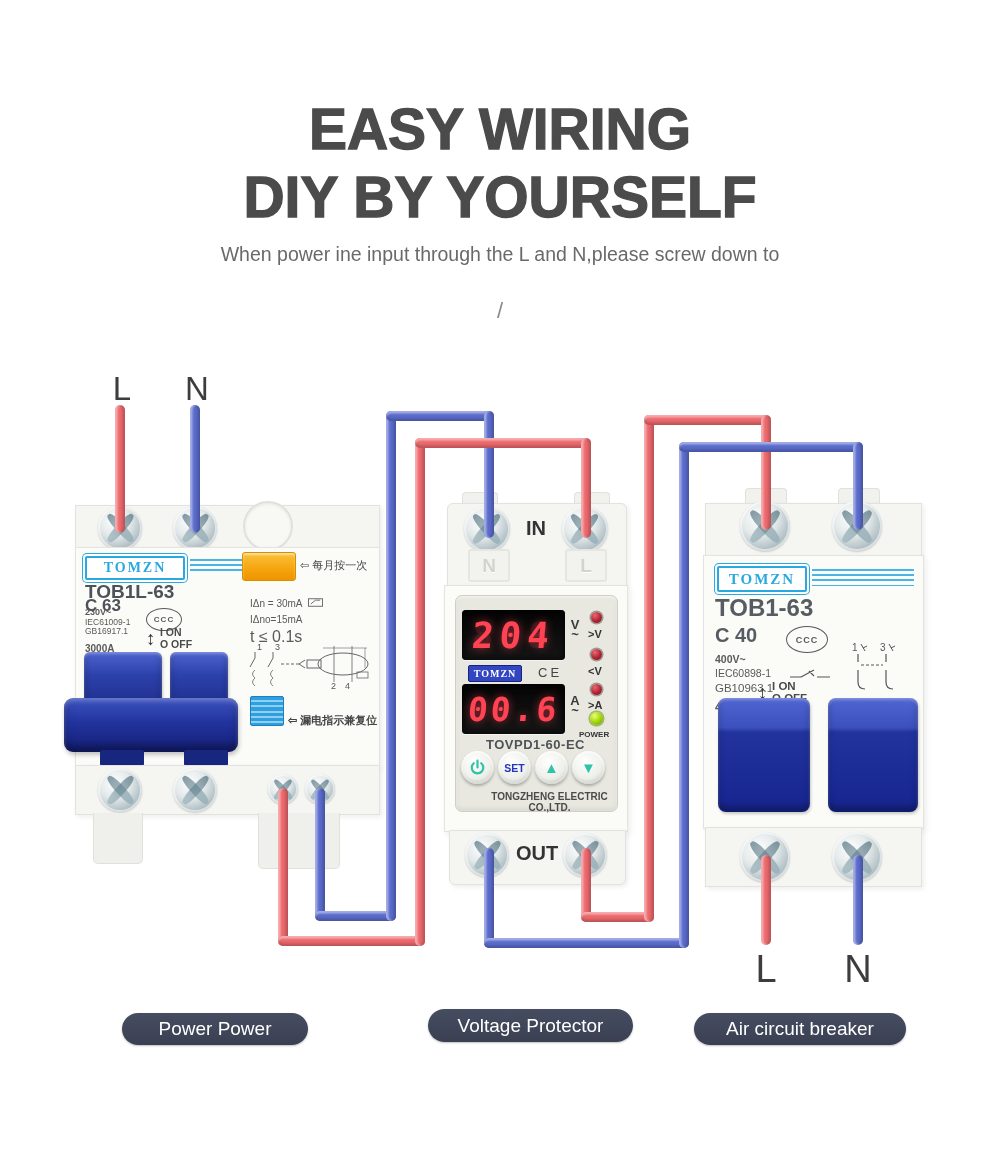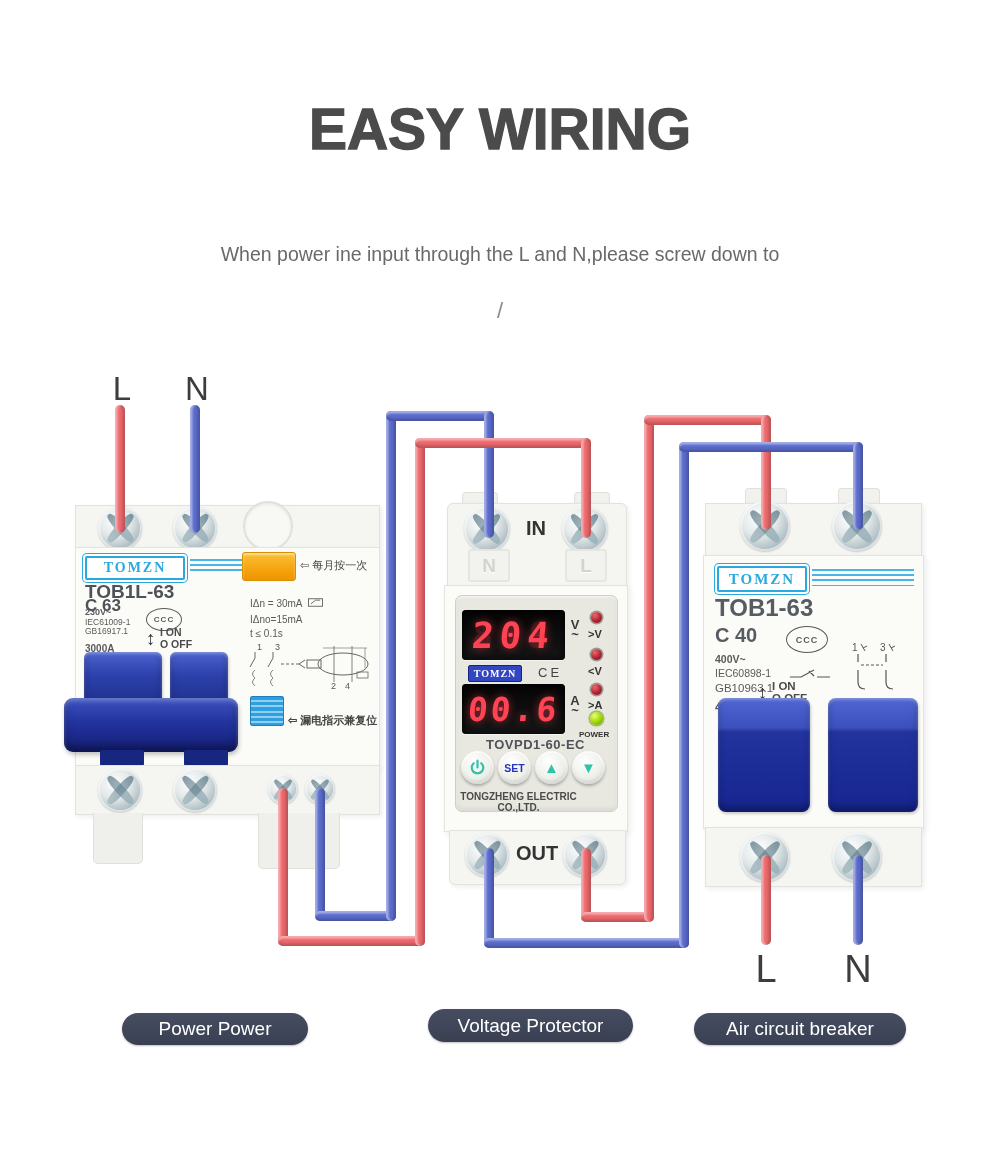--- a/index.html
+++ b/index.html
@@ -86,20 +86,21 @@
   .badge{position:absolute;background:linear-gradient(180deg,#474d61,#3a4052);border-radius:17px;color:#fff;
     display:flex;align-items:center;justify-content:center;font-size:19px;box-shadow:0 1px 2px rgba(0,0,0,.25);}
   .cn{font-family:"Liberation Sans",sans-serif;}
 </style>
 </head>
 <body>
 
 <div class="stage">
 
   <div class="abs title" style="top:96px;text-align:center;">EASY WIRING</div>
+  <div class="abs title" style="top:164px;">DIY BY YOURSELF</div>
   <div class="abs subtitle" style="top:241px;">When power ine input through the L and N,please screw down to</div>
   <div class="abs slash" style="top:298px;">/</div>
 
   <div class="abs lnlab" style="left:102px;top:370px;">L</div>
   <div class="abs lnlab" style="left:177px;top:370px;">N</div>
 
   <div class="shell" style="left:75px;top:505px;width:303px;height:42px;"></div>
   <div class="screw" style="left:98px;top:506px;width:44px;height:44px;"></div>
   <div class="screw" style="left:173px;top:506px;width:44px;height:44px;"></div>
   <div class="hole" style="left:243px;top:501px;width:46px;height:46px;"></div>
@@ -129,21 +130,21 @@
     <span>每月按一次</span>
   </div>
   <div class="t" style="left:250px;top:598px;font-size:10px;">
     <span>IΔn = 30mA</span>
     <svg width="15" height="9" viewBox="0 0 16 9" style="margin-left:3px;">
       <rect x="0.5" y="0.5" width="15" height="8" fill="none" stroke="#666"></rect>
       <path d="M3 6 l5 -4 h5" fill="none" stroke="#666"></path>
     </svg>
   </div>
   <div class="t" style="left:250px;top:614px;font-size:10px;">IΔno=15mA</div>
-  <div class="t" style="left:250px;top:628px;font-size:10px;">t ≤ 0.1s</div>
+  <div class="t" style="left:250px;top:628px;font-size:16px;">t ≤ 0.1s</div>
 
   <svg class="abs" style="left:247px;top:640px;" width="126" height="50" viewBox="0 0 126 50">
     <text x="10" y="10" font-size="9" fill="#555">1</text>
     <text x="28" y="10" font-size="9" fill="#555">3</text>
     <path d="M8 12 v6 l-5 9 M26 12 v6 l-5 9" stroke="#666" fill="none" stroke-width="1"></path>
     <path d="M8 30 q-5 4 0 8 q-5 4 0 8 M26 30 q-5 4 0 8 q-5 4 0 8" stroke="#666" fill="none" stroke-width="0.8"></path>
     <path d="M34 24 h18" stroke="#666" stroke-dasharray="3 2" fill="none" stroke-width="1"></path>
     <path d="M58 20 l-6 4 l6 4" stroke="#666" fill="none" stroke-width="1"></path>
     <rect x="60" y="20" width="14" height="8" fill="none" stroke="#666" stroke-width="1"></rect>
     <ellipse cx="96" cy="24" rx="25" ry="11" fill="none" stroke="#666" stroke-width="1"></ellipse>
@@ -221,21 +222,21 @@
   <div class="pbtn" style="left:461px;top:751px;">
     <svg width="17" height="17" viewBox="0 0 20 20">
       <path d="M10 2 v8" stroke="#2fc3a7" stroke-width="2.6" stroke-linecap="round" fill="none"></path>
       <path d="M5.6 5 a6.8 6.8 0 1 0 8.8 0" stroke="#2fc3a7" stroke-width="2.6" stroke-linecap="round" fill="none"></path>
     </svg>
   </div>
   <div class="pbtn" style="left:498px;top:751px;font-size:10.5px;font-weight:bold;color:#2334c0;">SET</div>
   <div class="pbtn" style="left:535px;top:751px;font-size:15px;color:#2fc3a7;">▲</div>
   <div class="pbtn" style="left:572px;top:751px;font-size:15px;color:#2fc3a7;">▼</div>
 
-  <div class="t" style="left:438px;top:791px;width:161px;text-align:center;font-size:10px;font-weight:bold;color:#4a4a4a;">TONGZHENG ELECTRIC CO.,LTD.</div>
+  <div class="t" style="left:469px;top:791px;width:161px;text-align:center;font-size:10px;font-weight:bold;color:#4a4a4a;">TONGZHENG ELECTRIC CO.,LTD.</div>
 
   <div class="shell" style="left:449px;top:830px;width:175px;height:53px;border-radius:0 0 6px 6px;"></div>
   <div class="screw" style="left:465px;top:833px;width:44px;height:44px;"></div>
   <div class="screw" style="left:563px;top:833px;width:44px;height:44px;"></div>
   <div class="t" style="left:512px;top:842px;width:50px;text-align:center;font-size:20px;font-weight:bold;color:#333;">OUT</div>
 
   <div class="ttab" style="left:745px;top:488px;width:40px;height:16px;"></div>
   <div class="ttab" style="left:838px;top:488px;width:40px;height:16px;"></div>
   <div class="shell" style="left:705px;top:503px;width:215px;height:52px;"></div>
   <div class="screw" style="left:740px;top:501px;width:50px;height:50px;"></div>

